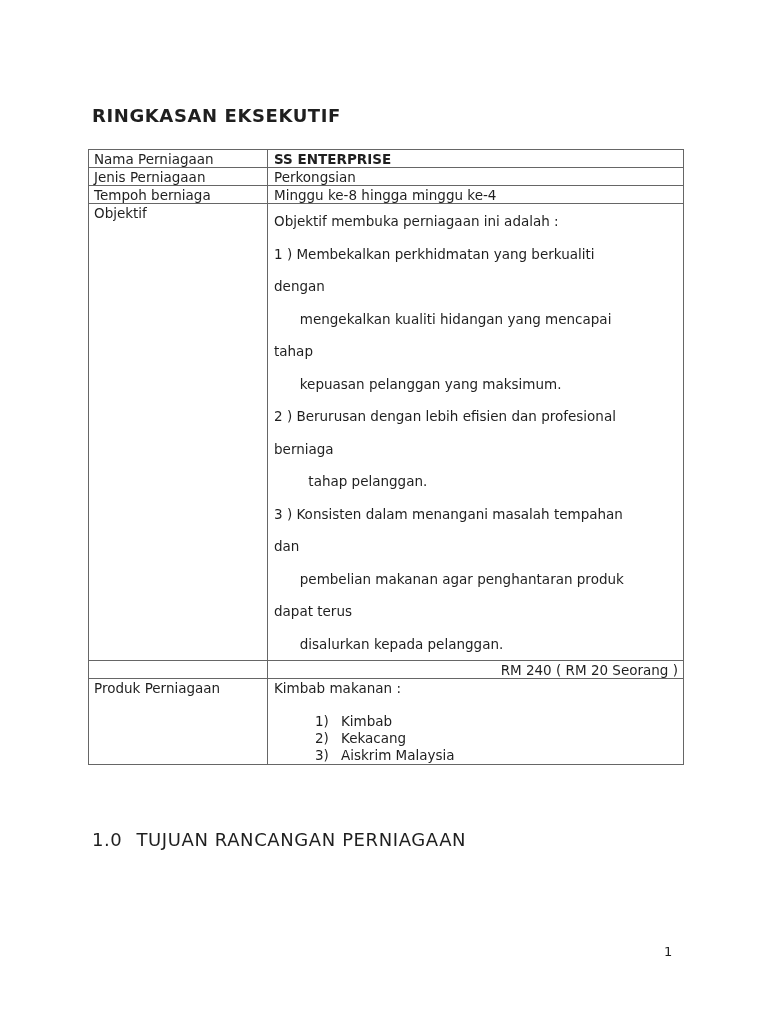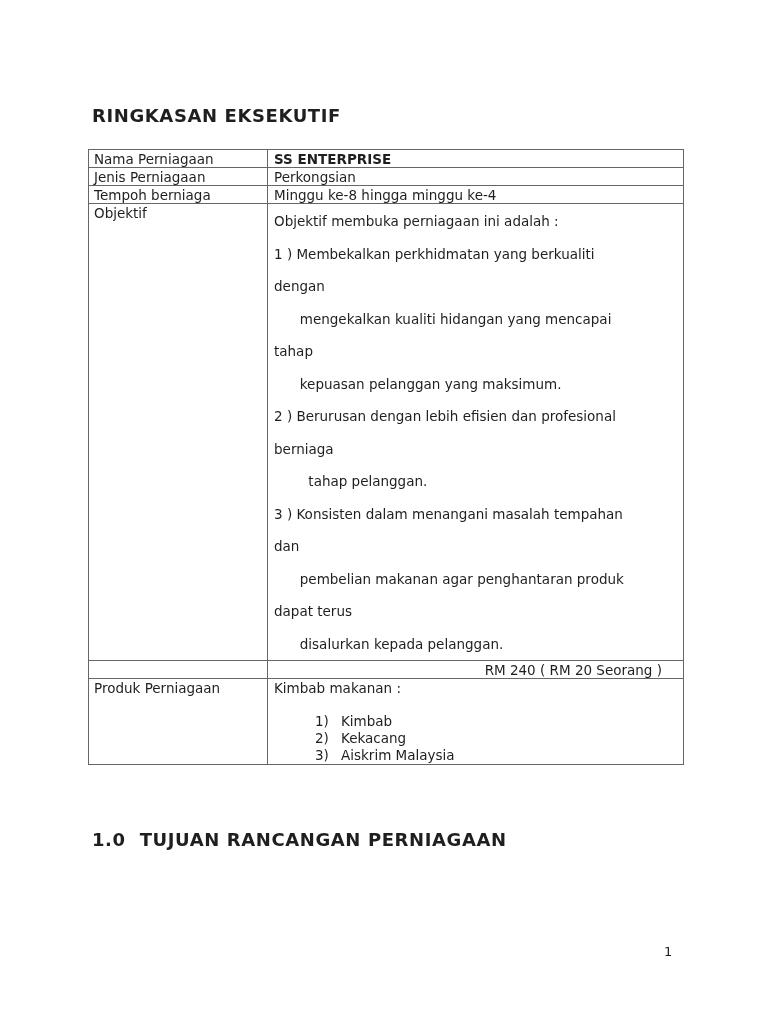--- a/index.html
+++ b/index.html
@@ -33,21 +33,21 @@
     position: absolute;
     left: 88px; top: 149px;
     width: 595px;
     border-collapse: collapse;
     table-layout: fixed;
     font-size: 13.5px;
   }
   table.summary td {
     border: 1px solid var(--border);
     vertical-align: top;
-    padding: 1px 21px 0 5px;
+    padding: 1px 5px 0 5px;
     line-height: 16px;
     overflow: hidden;
   }
   table.summary td.val { padding-left: 6px; margin-left: 13px; }
   table.summary col.c1 { width: 179px; }
   table.summary col.c2 { width: 416px; }
   tr.simple td { height: 18px; }
   .bold { font-weight: bold; }
   .obj-line {
     line-height: 32.5px;
@@ -61,21 +61,21 @@
   .p-item {
     display: flex;
     padding-left: 41px;
     line-height: 17px;
   }
   .p-num { width: 26px; flex: 0 0 26px; }
   .section-heading {
     position: absolute;
     left: 92px; top: 829px;
     font-size: 18px;
-    font-weight: bold;
+    font-weight: normal;
     letter-spacing: 0.6px;
     white-space: nowrap;
   }
   .section-heading .sec-num { margin-right: 14px; }
   .page-number {
     position: absolute;
     left: 664px; top: 944px;
     font-size: 13px;
   }
 </style>

